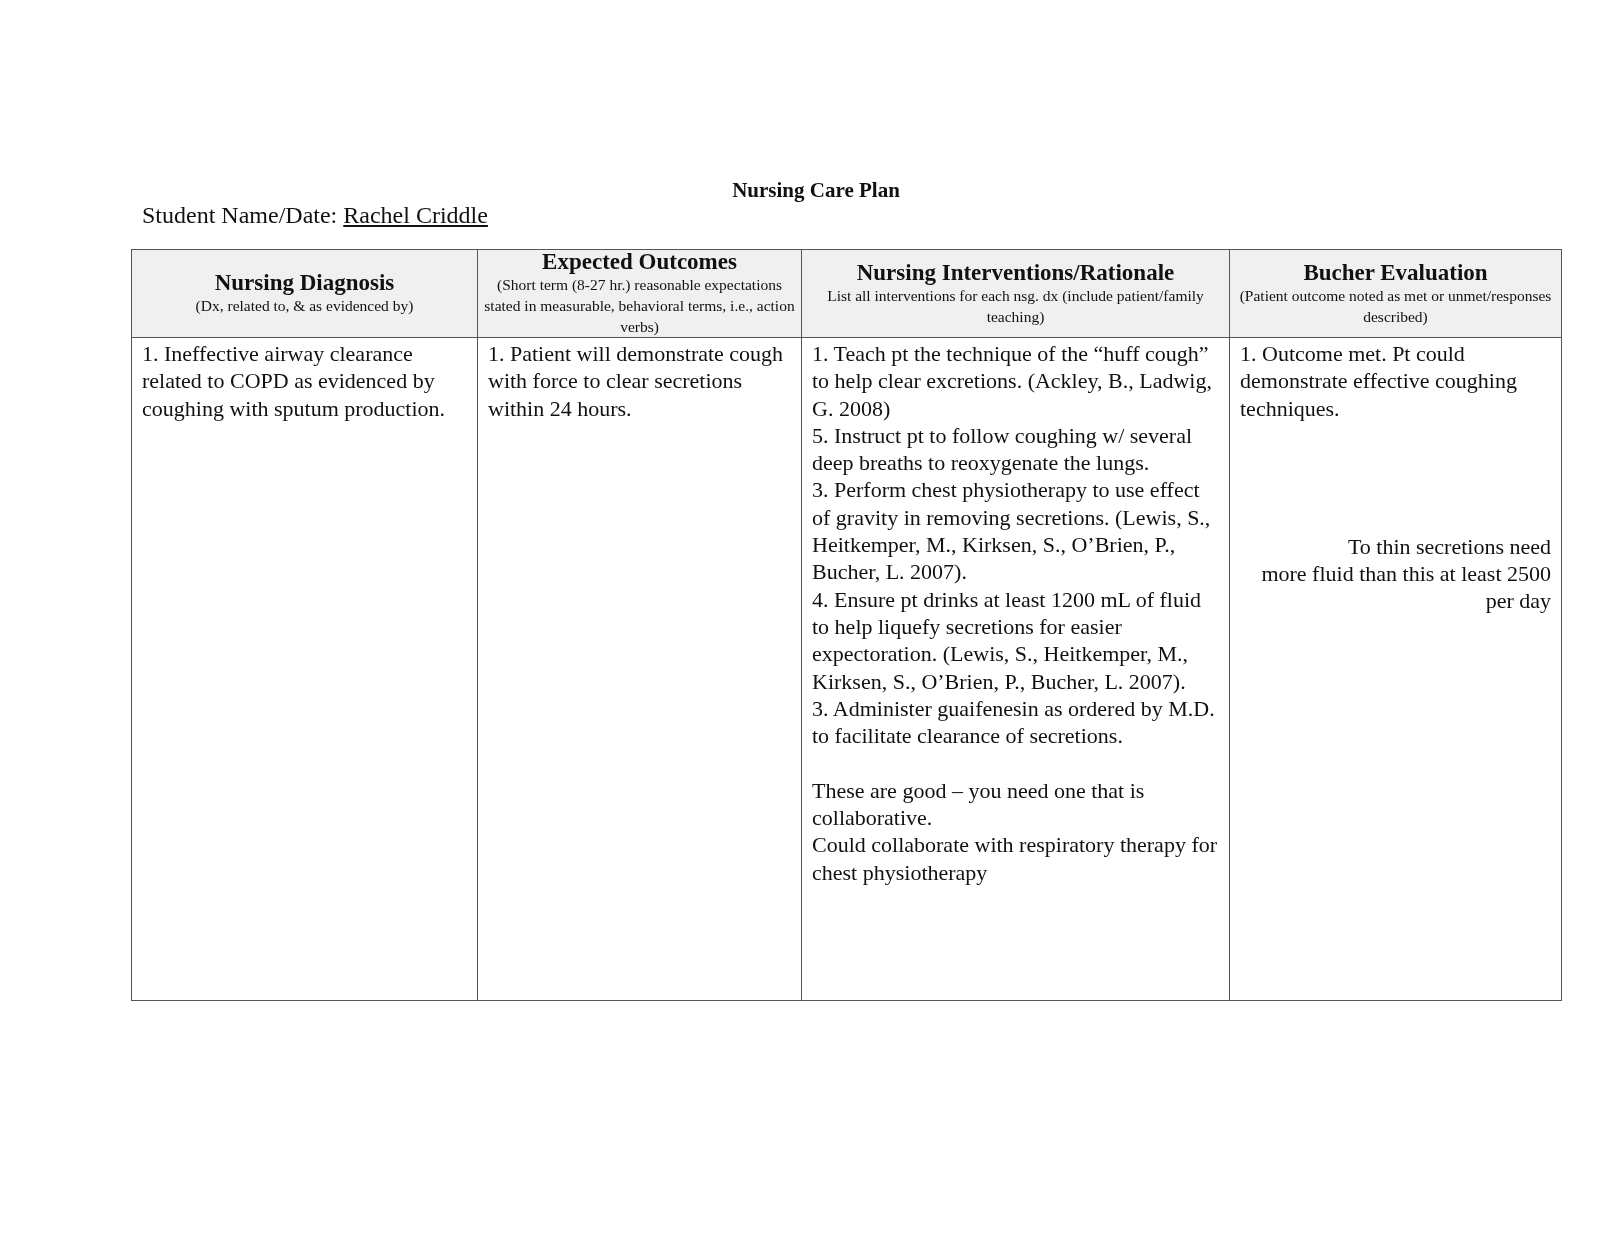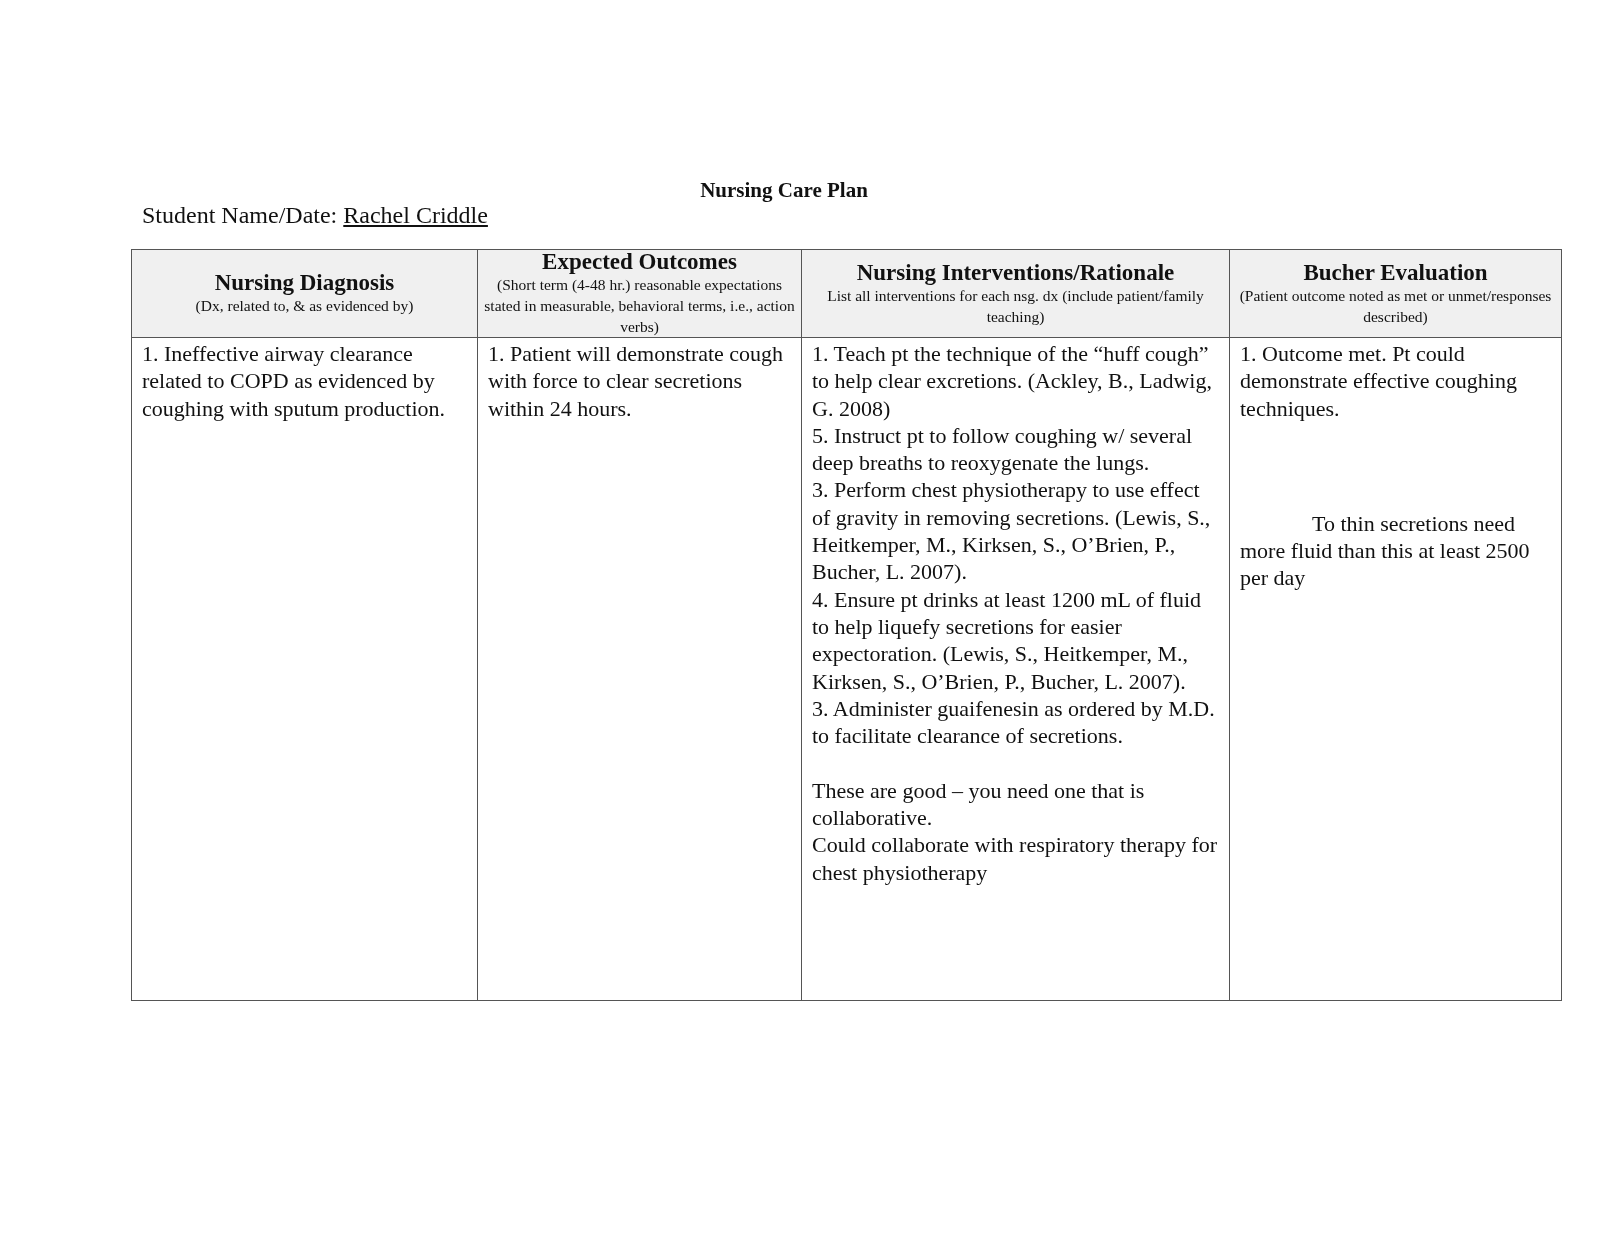--- a/index.html
+++ b/index.html
@@ -1,32 +1,32 @@
 <!DOCTYPE html>
 <html><head>
 <meta charset="utf-8">
 <style>
   html, body { margin: 0; padding: 0; background: #ffffff; }
   body { width: 1600px; height: 1236px; position: relative; overflow: hidden;
          font-family: "Liberation Serif", "DejaVu Serif", serif; color: #111; }
   .title { position: absolute; left: 0; width: 1568px; top: 178px; text-align: center;
-           font-weight: bold; font-size: 21px; }
+           font-weight: bold; font-size: 21px; padding-left: 32px; }
   .student { position: absolute; left: 142px; top: 202px; font-size: 24px; }
   .student .name { text-decoration: underline; }
   table.plan { position: absolute; left: 131px; top: 249px; width: 1430px;
                border-collapse: collapse; table-layout: fixed; border-radius: 14px; }
   table.plan td, table.plan th { border: 1.5px solid #555; vertical-align: top; }
   table.plan th { background: #f0f0f0; font-weight: normal; height: 86px;
                   text-align: center; vertical-align: middle; padding: 0 6px; }
   .h-main { display: block; font-weight: bold; font-size: 23px; line-height: 24px; }
   .h-sub { display: block; font-size: 15.5px; line-height: 21px; }
   table.plan td { height: 660px; padding: 2px 10px 0 10px; font-size: 22px; line-height: 27.3px; }
   .item { display: block; }
   .spacer { display: block; height: 27.3px; }
-  .eval-note { display: block; margin-top: 88px; text-indent: 72px; }
+  .eval-note { display: block; margin-top: 111px; text-indent: 72px; text-align: right; }
 </style>
 </head>
 <body>
 
 <div class="title">Nursing Care Plan</div>
 <div class="student"><span>Student Name/Date: </span><span class="name">Rachel Criddle</span></div>
 
 <table class="plan">
   <colgroup>
     <col style="width:346px">
@@ -35,21 +35,21 @@
       <col style="width:332px">
   </colgroup>
   <tbody>
       <tr>
     <th>
       <span class="h-main">Nursing Diagnosis</span>
       <span class="h-sub">(Dx, related to, &amp; as evidenced by)</span>
     </th>
     <th>
       <span class="h-main">Expected Outcomes</span>
-      <span class="h-sub">(Short term (4-48 hr.) reasonable expectations stated in measurable, behavioral terms, i.e., action verbs)</span>
+      <span class="h-sub">(Short term (8-27 hr.) reasonable expectations stated in measurable, behavioral terms, i.e., action verbs)</span>
     </th>
     <th>
       <span class="h-main">Nursing Interventions/Rationale</span>
       <span class="h-sub">List all interventions for each nsg. dx (include patient/family teaching)</span>
     </th>
     <th>
       <span class="h-main">Bucher Evaluation</span>
       <span class="h-sub">(Patient outcome noted as met or unmet/responses described)</span>
     </th>
   </tr>

